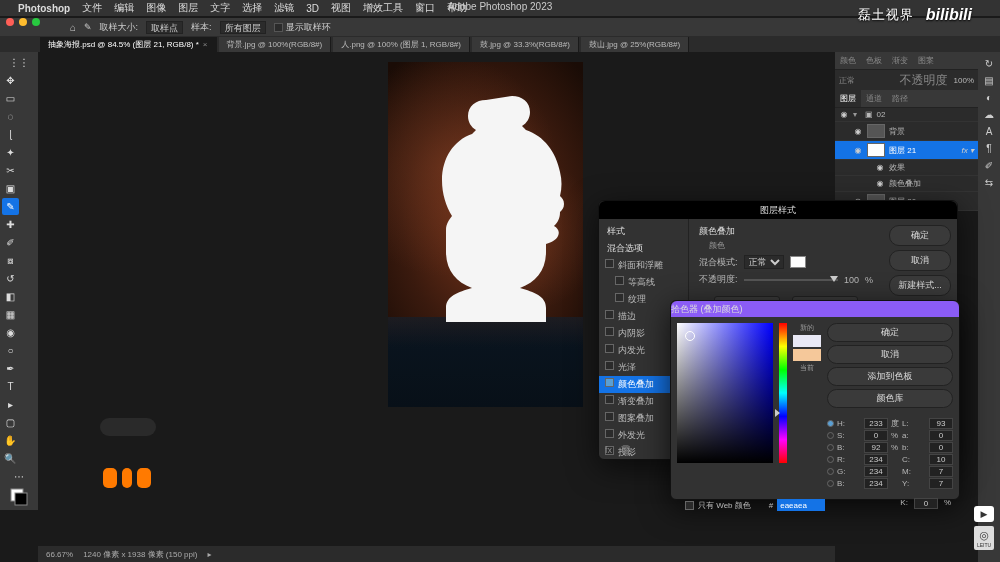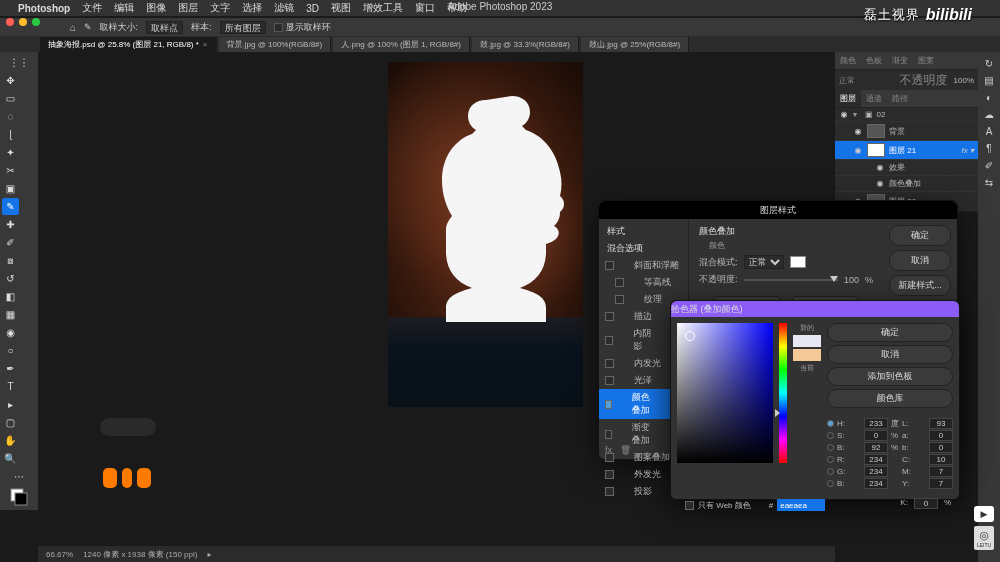--- a/index.html
+++ b/index.html
@@ -61,21 +61,21 @@
 .layer-row.sel{background:#1473e6;color:#fff}
 .layer-row .chev{width:8px;color:#999}
 .layer-row .fx{margin-left:auto;font-style:italic;color:#ccc;font-size:8px}
 
 
 .dialog-ls { position:absolute; left:598px; top:200px; width:360px; height:260px; background:#323232; border:1px solid #111; border-radius:6px; box-shadow:0 8px 30px rgba(0,0,0,.6); font-size:9px;}
 .dialog-ls .titlebar{height:18px;text-align:center;line-height:18px;color:#ddd;background:#000000;border-radius:6px 6px 0 0}
 .dialog-ls .body{display:flex;height:calc(100% - 18px)}
 .ls-left{width:90px;border-right:1px solid #222;padding:4px 0}
 .ls-left .hdr{padding:2px 8px;color:#ddd;font-size:9px}
-.ls-left .item{display:flex;align-items:center;padding:2px 6px;gap:20px;color:#bbb}
+.ls-left .item{display:flex;padding:2px 6px;gap:4px;color:#bbb}
 .ls-left .item .cb{width:9px;height:9px;border:1px solid #666;background:#2b2b2b}
 .ls-left .item .cb.on{background:#5a9fd4}
 .ls-left .item.sel{background:#1473e6;color:#fff}
 .ls-left .item .plus{margin-left:auto;color:#888}
 .ls-mid{flex:1;padding:6px 10px}
 .ls-mid .grp-title{color:#ddd;margin-bottom:2px}
 .ls-mid .row{display:flex;align-items:center;gap:6px;margin:4px 0}
 .ls-mid select{background:#2b2b2b;border:1px solid #222;color:#ccc;font-size:9px;height:14px}
 .ls-mid .swatch{width:16px;height:12px;background:#fff;border:1px solid #888}
 .ls-mid .slider{flex:1;height:2px;background:#555;position:relative}
@@ -106,21 +106,21 @@
 .cp-vals .r.on{background:#5a9fd4}
 .cp-hex{display:flex;align-items:center;gap:4px;margin-top:4px;font-size:8px}
 .cp-hex input{width:48px;height:12px;background:#1473e6;border:1px solid #1473e6;color:#fff;font-size:8px;padding:0 2px}
 .cp-web{display:flex;align-items:center;gap:4px;font-size:8px;margin-top:4px;margin-left:6px}
 .cp-web .cb{width:9px;height:9px;border:1px solid #666;background:#2b2b2b}
 
 
 .statusbar{position:absolute;left:38px;bottom:0;height:16px;right:165px;background:#2b2b2b;display:flex;align-items:center;padding:0 8px;font-size:8px;color:#aaa;gap:10px}
 
 
-.watermark{position:absolute;right:28px;top:6px;color:#fff;font-size:14px;display:flex;align-items:center;gap:6px;text-shadow:0 1px 2px #000}
+.watermark{position:absolute;right:28px;top:6px;color:#fff;font-size:14px;display:flex;align-items:center;gap:12px;text-shadow:0 1px 2px #000}
 .watermark .cn{font-size:13px;letter-spacing:1px}
 .watermark .bili{font-weight:900;font-size:16px;font-style:italic}
 .bili-badge{position:absolute;right:6px;bottom:40px;width:20px;height:16px;background:#fff;border-radius:3px;display:flex;align-items:center;justify-content:center;color:#333;font-size:9px}
 .leitu-badge{position:absolute;right:6px;bottom:12px;width:20px;height:24px;background:#ddd;border-radius:2px;display:flex;flex-direction:column;align-items:center;justify-content:center;font-size:5px;color:#333}
 .leitu-badge .sw{font-size:11px}
 
 
 .orange{position:absolute;left:65px;bottom:58px;display:flex;gap:5px}
 .orange span{background:#ff7a00;border-radius:5px}
 .orange .a{width:14px;height:20px}
@@ -160,21 +160,21 @@
   <span class="home">⌂</span>
   <span>✎</span>
   <span>取样大小:</span>
   <span class="field">取样点</span>
   <span>样本:</span>
   <span class="field">所有图层</span>
   <span><span class="chk"></span><span>显示取样环</span></span>
 </div>
 
 <div class="doctabs">
-  <span class="tab active"><span>抽象海报.psd @ 25.8% (图层 21, RGB/8) *</span><span class="x">×</span></span>
+  <span class="tab active"><span>抽象海报.psd @ 84.5% (图层 21, RGB/8) *</span><span class="x">×</span></span>
   <span class="tab"><span>背景.jpg @ 100%(RGB/8#)</span></span>
   <span class="tab"><span>人.png @ 100% (图层 1, RGB/8#)</span></span>
   <span class="tab"><span>鼓.jpg @ 33.3%(RGB/8#)</span></span>
   <span class="tab"><span>鼓山.jpg @ 25%(RGB/8#)</span></span>
 </div>
 
 <div class="toolbox">
   <span class="tool wide">⋮⋮</span>
   <span class="tool">✥</span>
   <span class="tool">▭</span>

